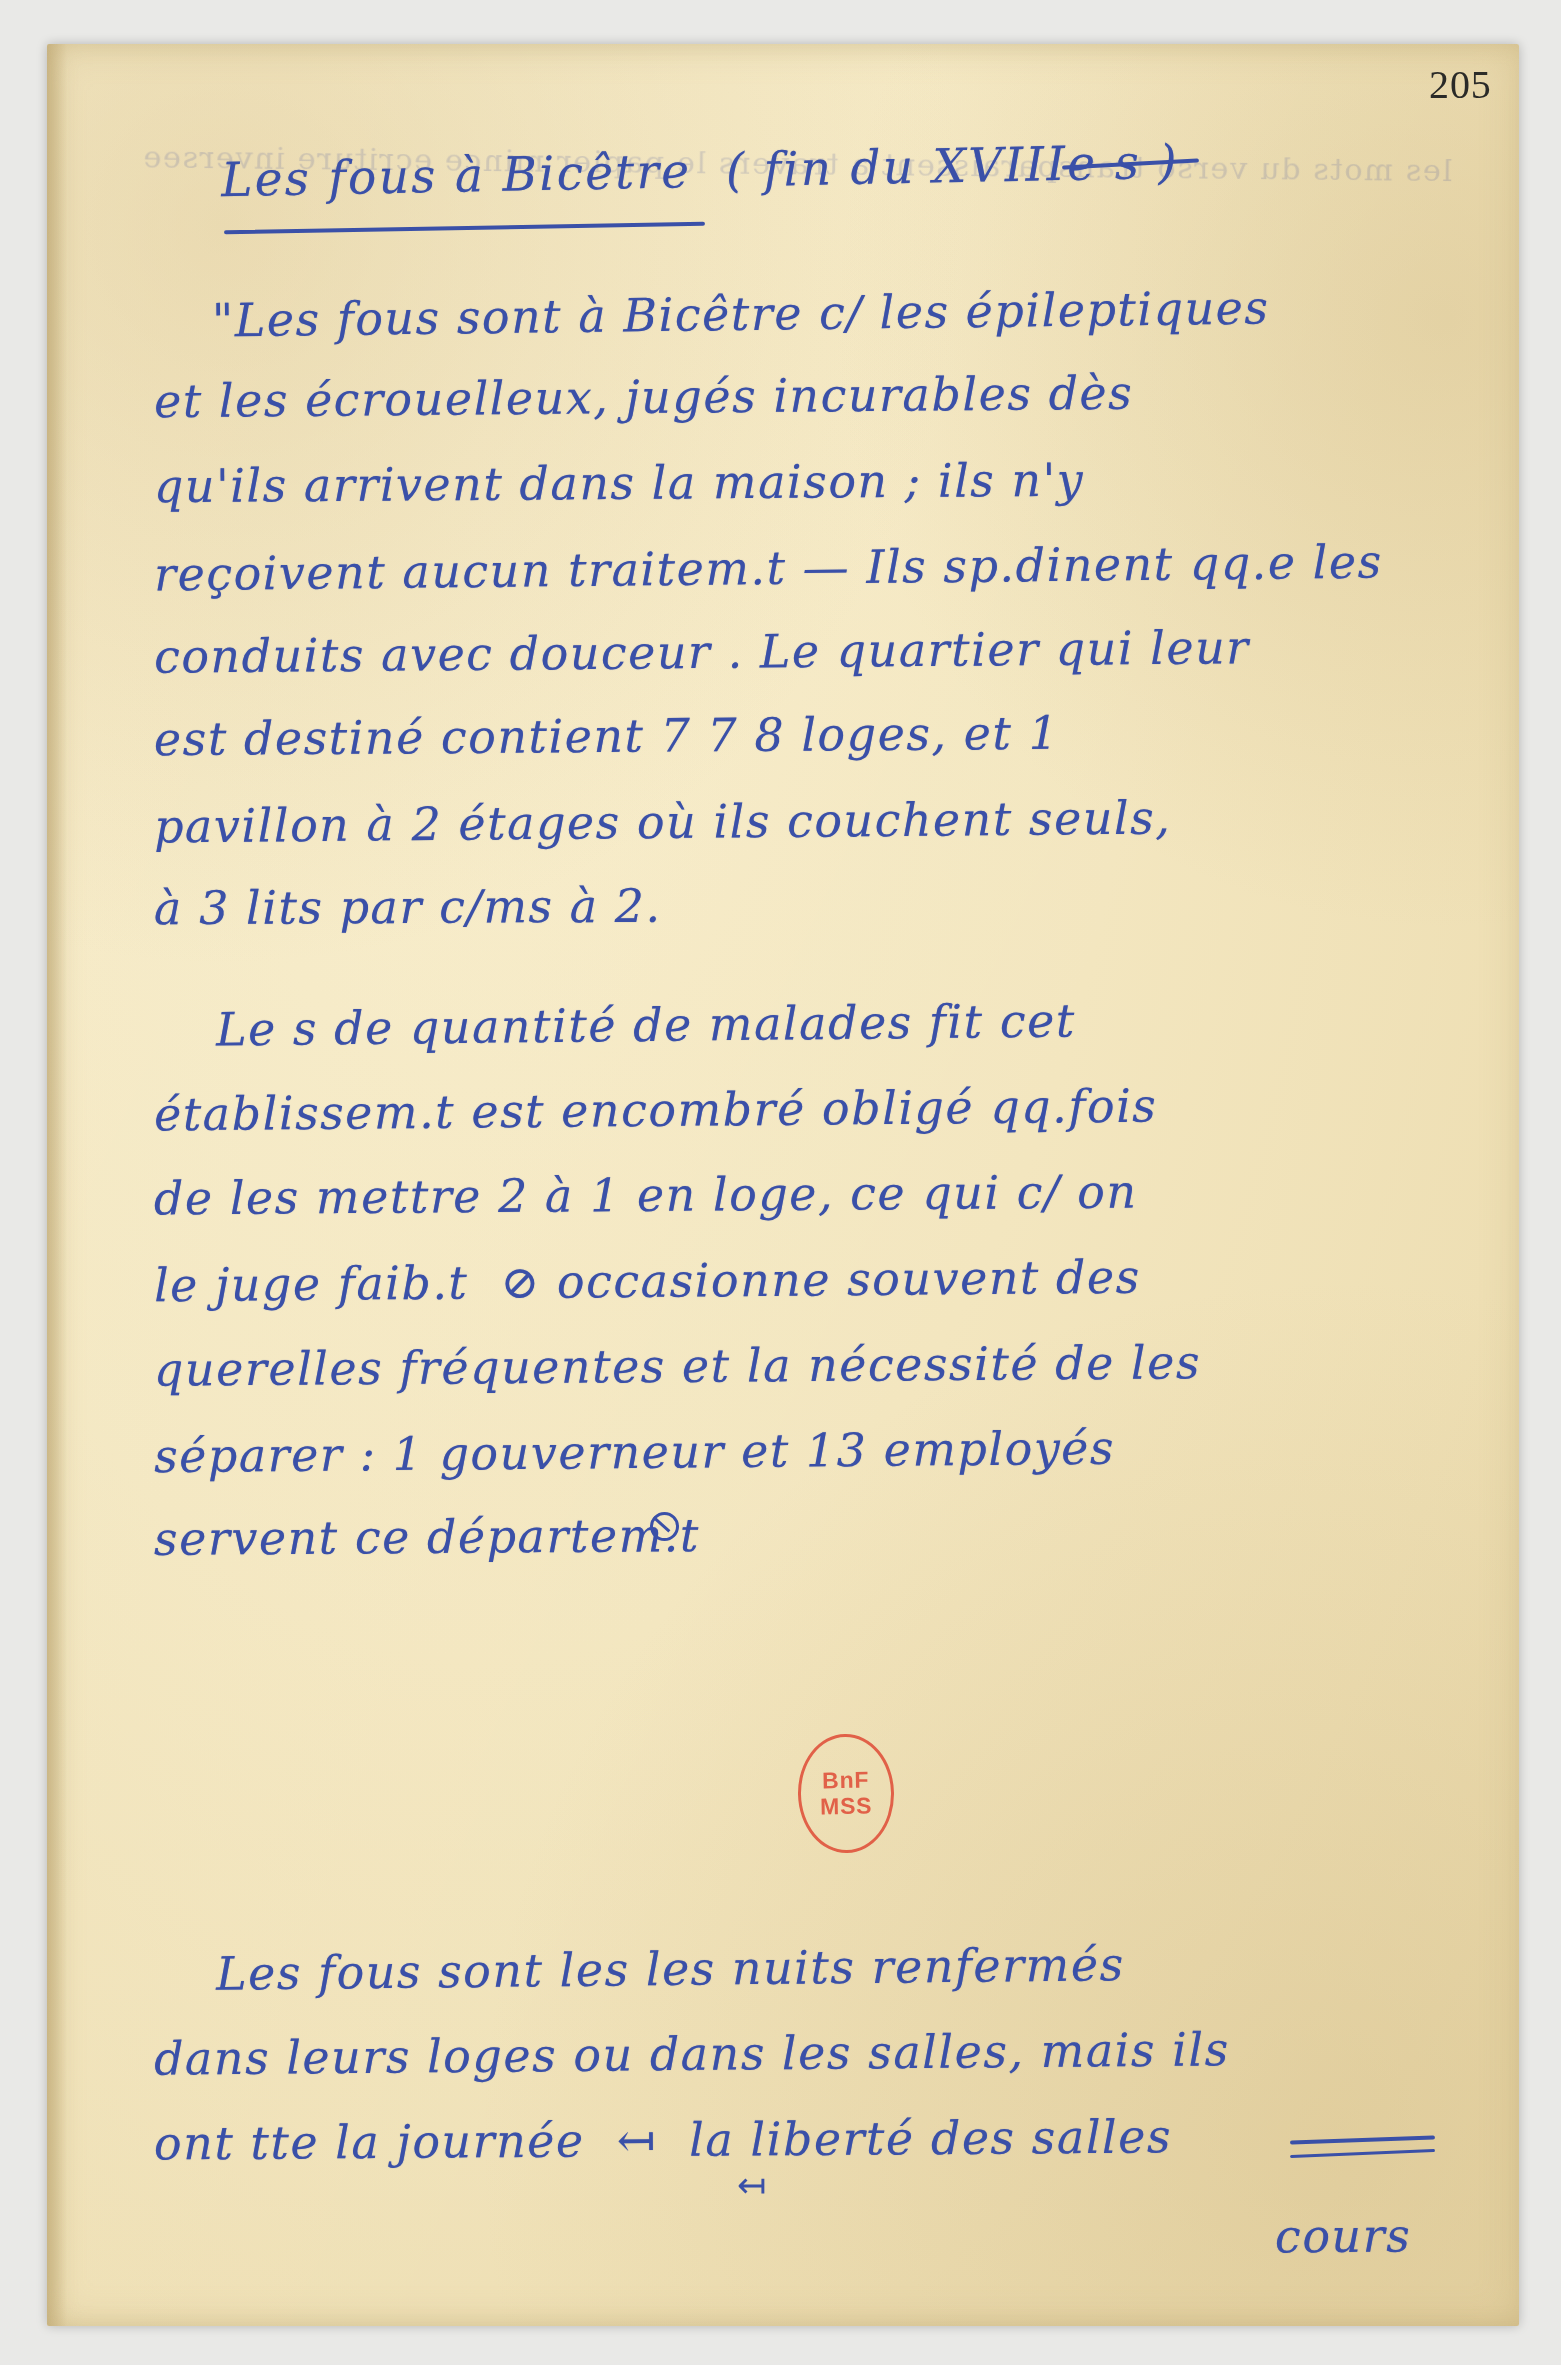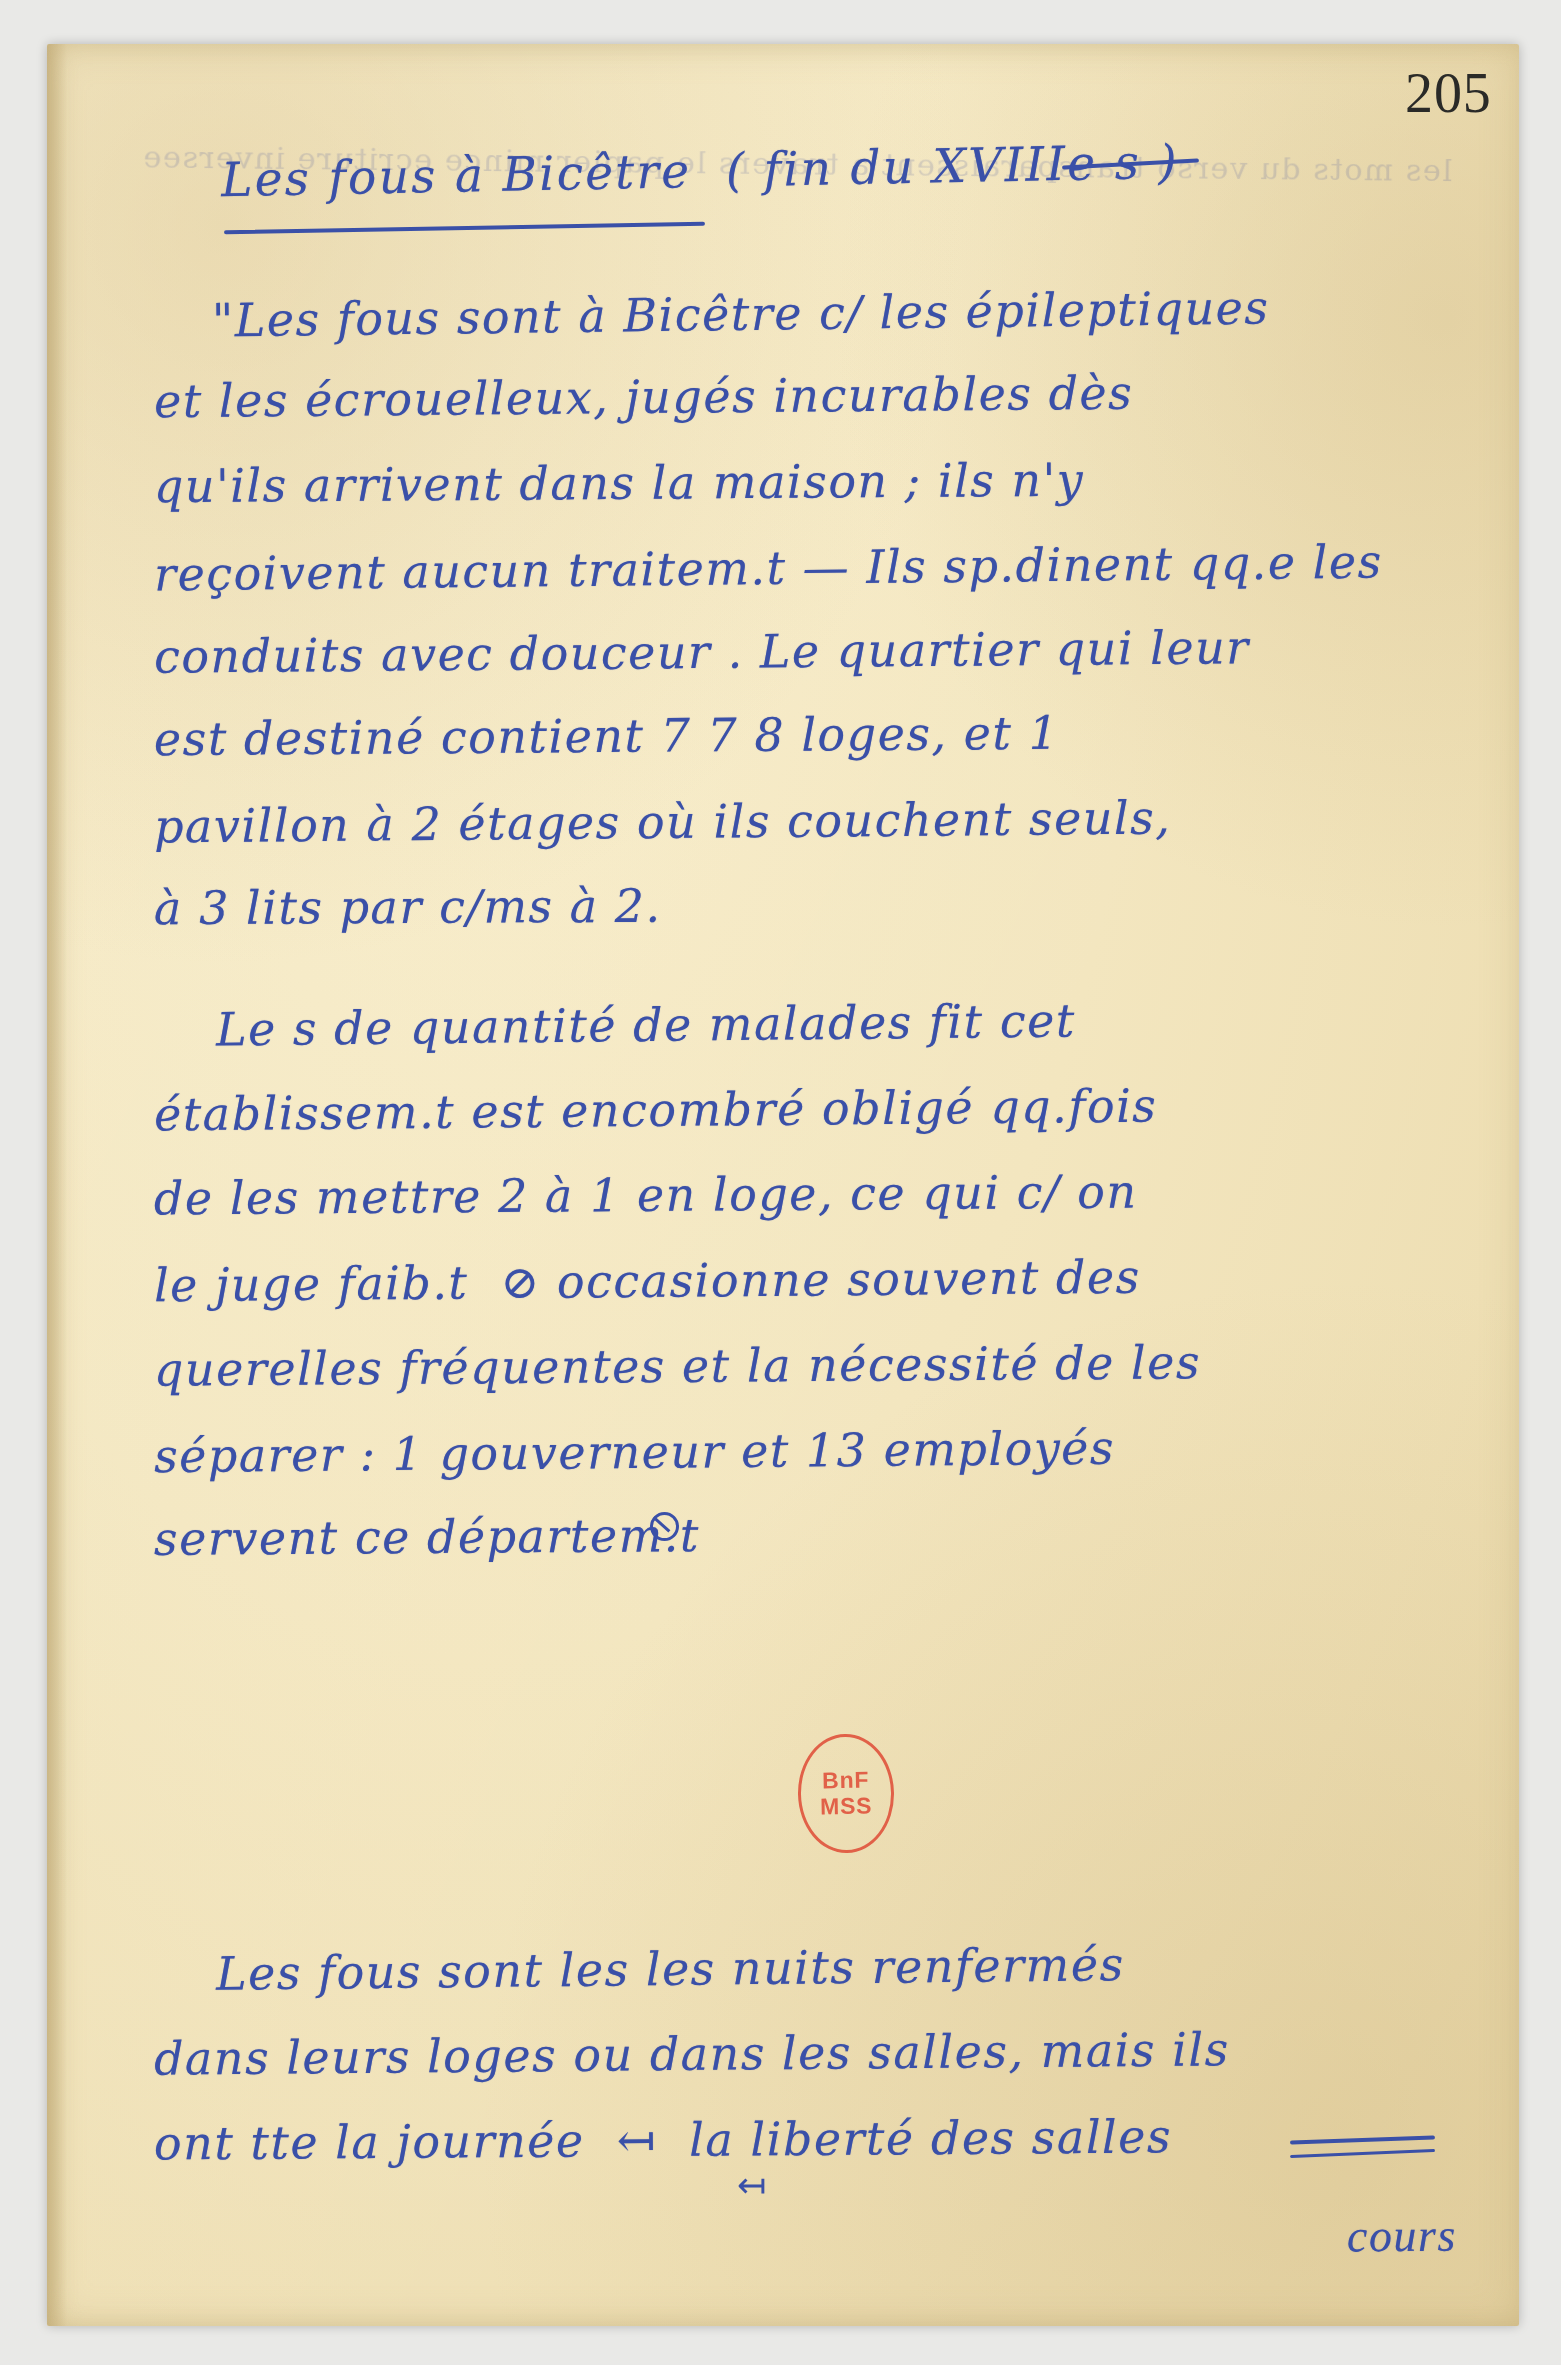--- a/index.html
+++ b/index.html
@@ -80,21 +80,21 @@
     filter: blur(0.5px);
     pointer-events: none;
   }
 
   
   .folio-number {
     position: absolute;
     right: 27.5px;
     top: 17px;
     font-family: "Liberation Serif", serif;
-    font-size: 56px;
+    font-size: 40px;
     color: #2a2a28;
     letter-spacing: 0.8px;
   }
 
   
   .ink-layer {
     position: absolute;
     inset: 0;
     color: #3a50a8;
   }
@@ -244,21 +244,21 @@
       <div class="hw body-line" style="left:107px; top:1039px; transform:rotate(-0.5deg);">établissem.t est encombré obligé qq.fois</div>
       <div class="hw body-line" style="left:107px; top:1124px; transform:rotate(-0.4deg);">de les mettre 2 à 1 en loge, ce qui c/ on</div>
       <div class="hw body-line" style="left:107px; top:1210px; transform:rotate(-0.5deg);">le juge faib.t  ⊘ occasionne souvent des</div>
       <div class="hw body-line" style="left:107px; top:1295px; transform:rotate(-0.4deg);">querelles fréquentes et la nécessité de les</div>
       <div class="hw body-line" style="left:107px; top:1381px; transform:rotate(-0.5deg);">séparer : 1 gouverneur et 13 employés</div>
       <div class="hw body-line" style="left:107px; top:1466px; transform:rotate(-0.4deg);">servent ce départem.t</div>
 
       <div class="hw body-line" style="left:169px; top:1898px; transform:rotate(-0.6deg);">Les fous sont les les nuits renfermés</div>
       <div class="hw body-line" style="left:107px; top:1983px; transform:rotate(-0.5deg);">dans leurs loges ou dans les salles, mais ils</div>
       <div class="hw body-line" style="left:107px; top:2069px; transform:rotate(-0.4deg);">ont tte la journée  ↤  la liberté des salles</div>
-      <div class="hw body-line" style="left:1300px; top:2165px; transform:rotate(-0.4deg);font-family:Liberation Serif, serif;">cours</div>
+      <div class="hw body-line" style="left:1228px; top:2165px; transform:rotate(-0.4deg);">cours</div>
 
       <div class="word-strike"></div>
       <div class="word-strike-2"></div>
       <div class="insert-caret">↤</div>
       <div class="circle-mark"></div>
     </div>
 
     <div class="bnf-stamp">
       <span>BnF</span>
       <span>MSS</span>

